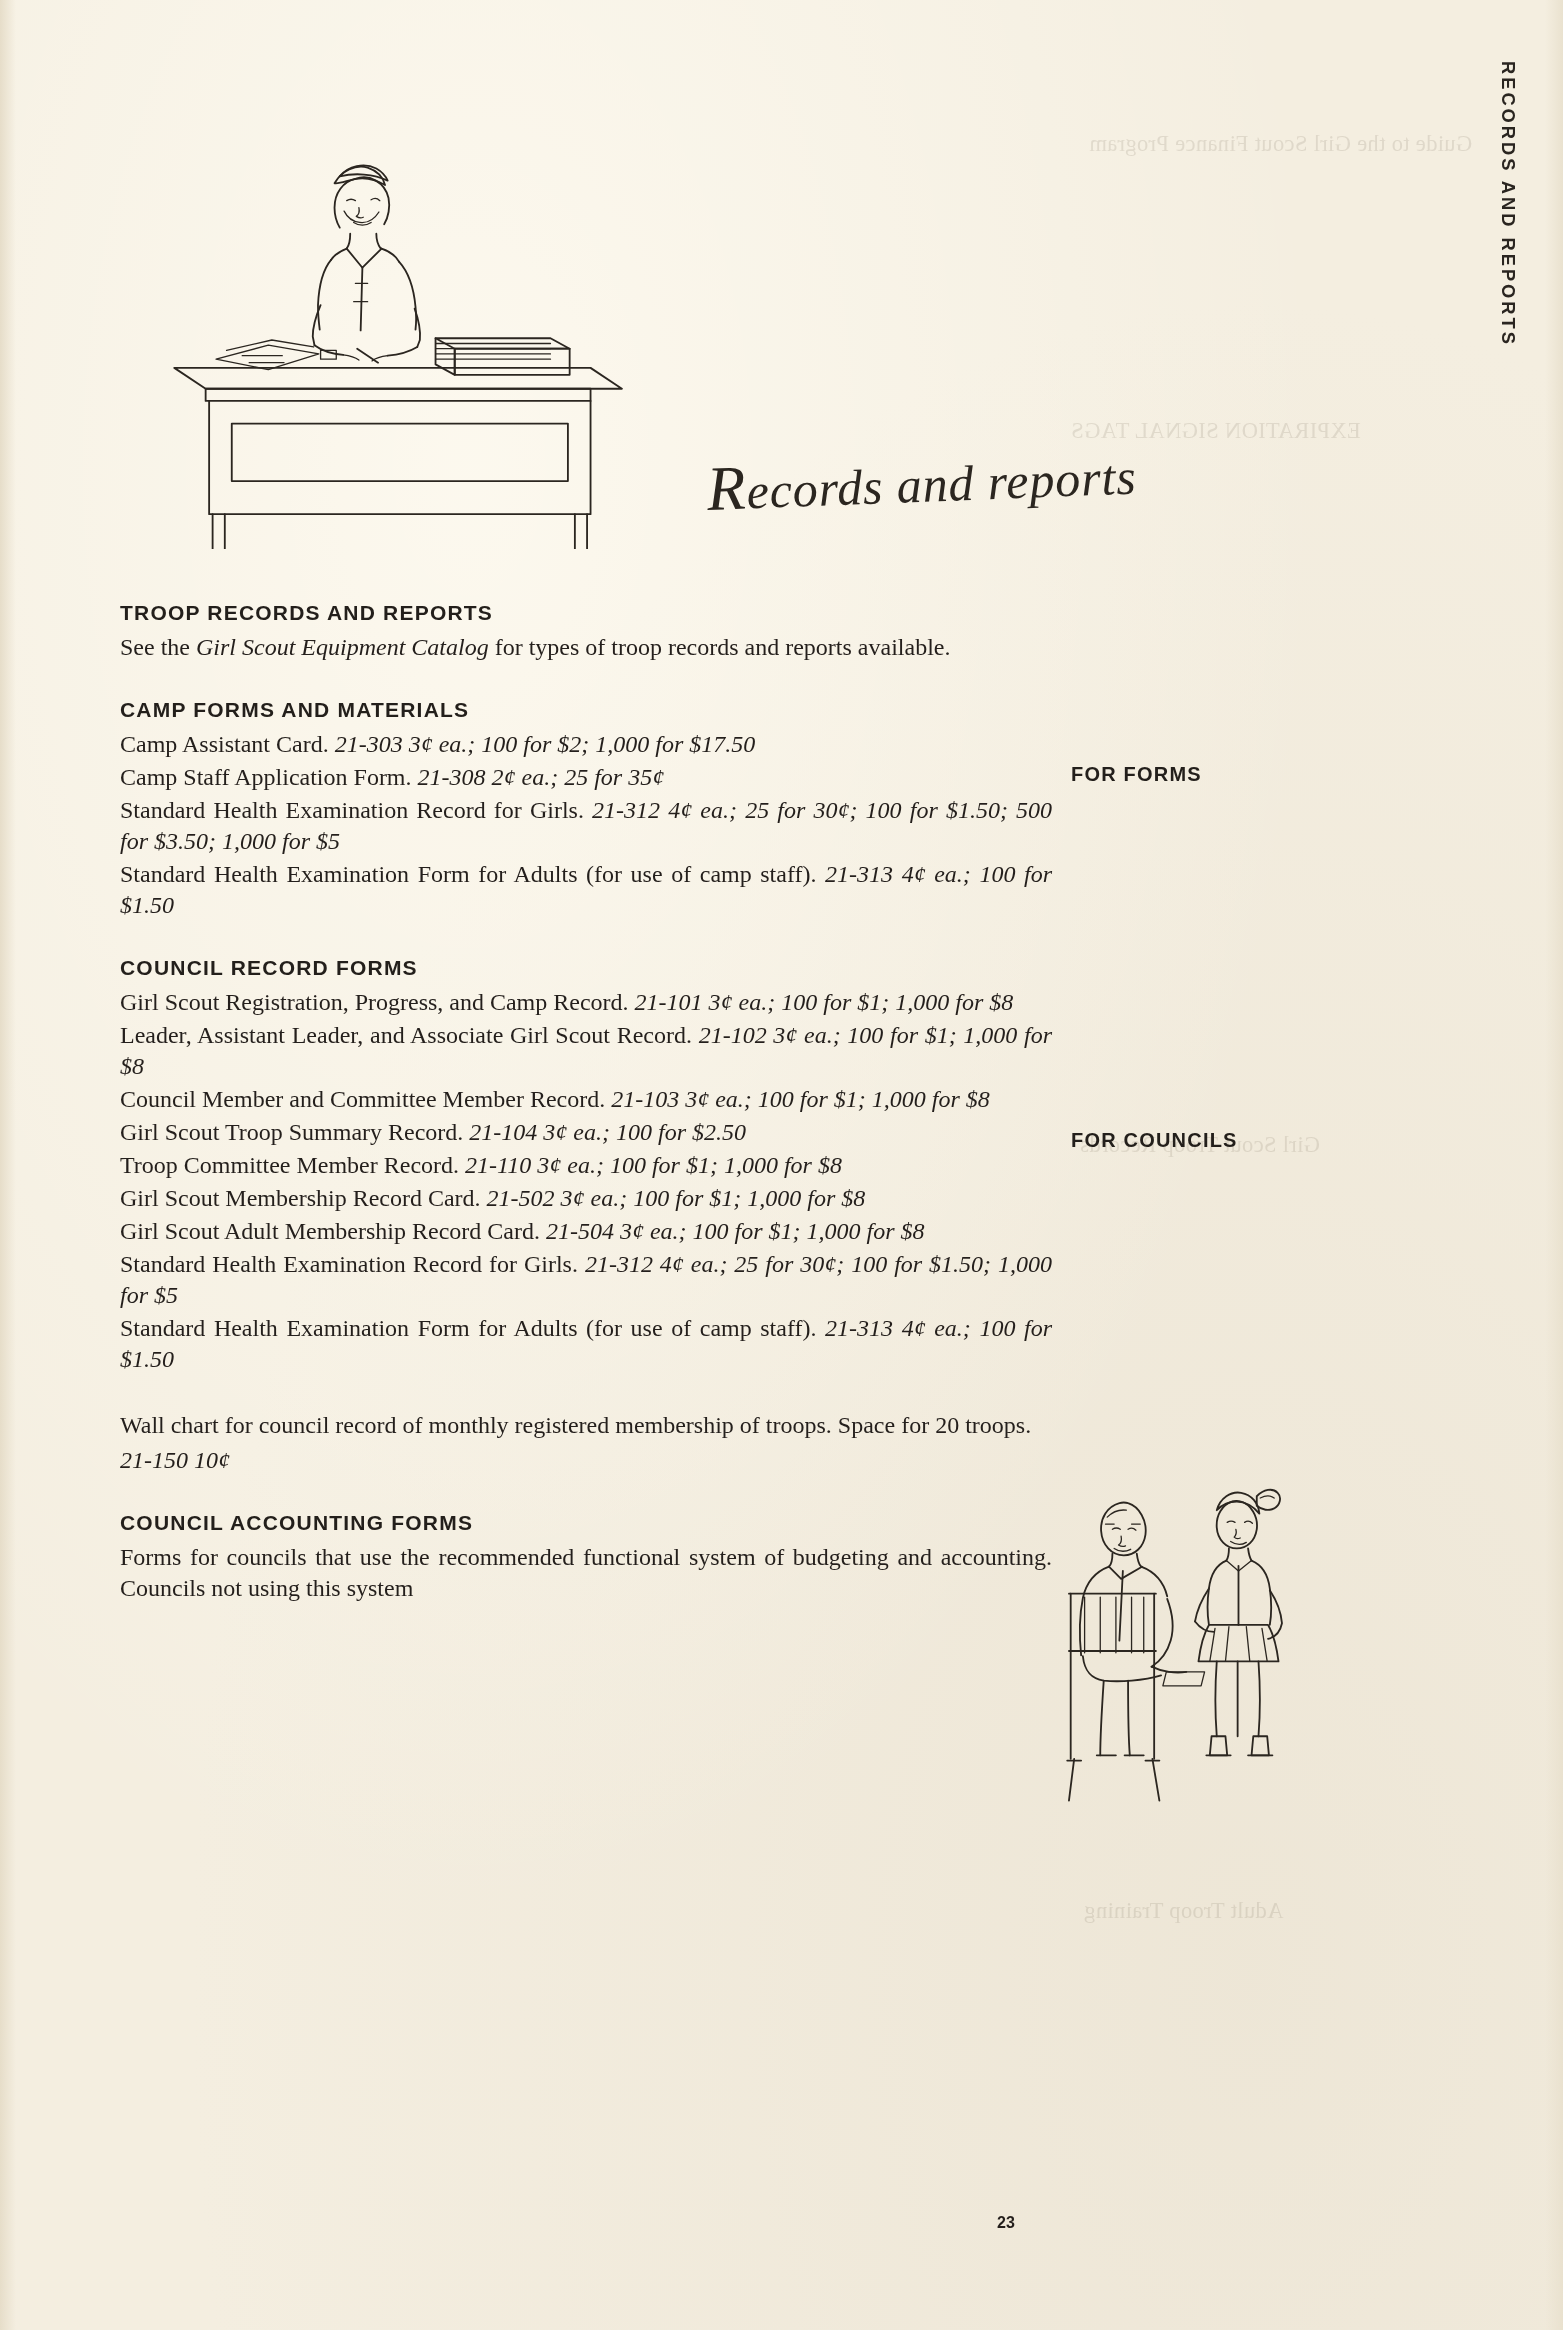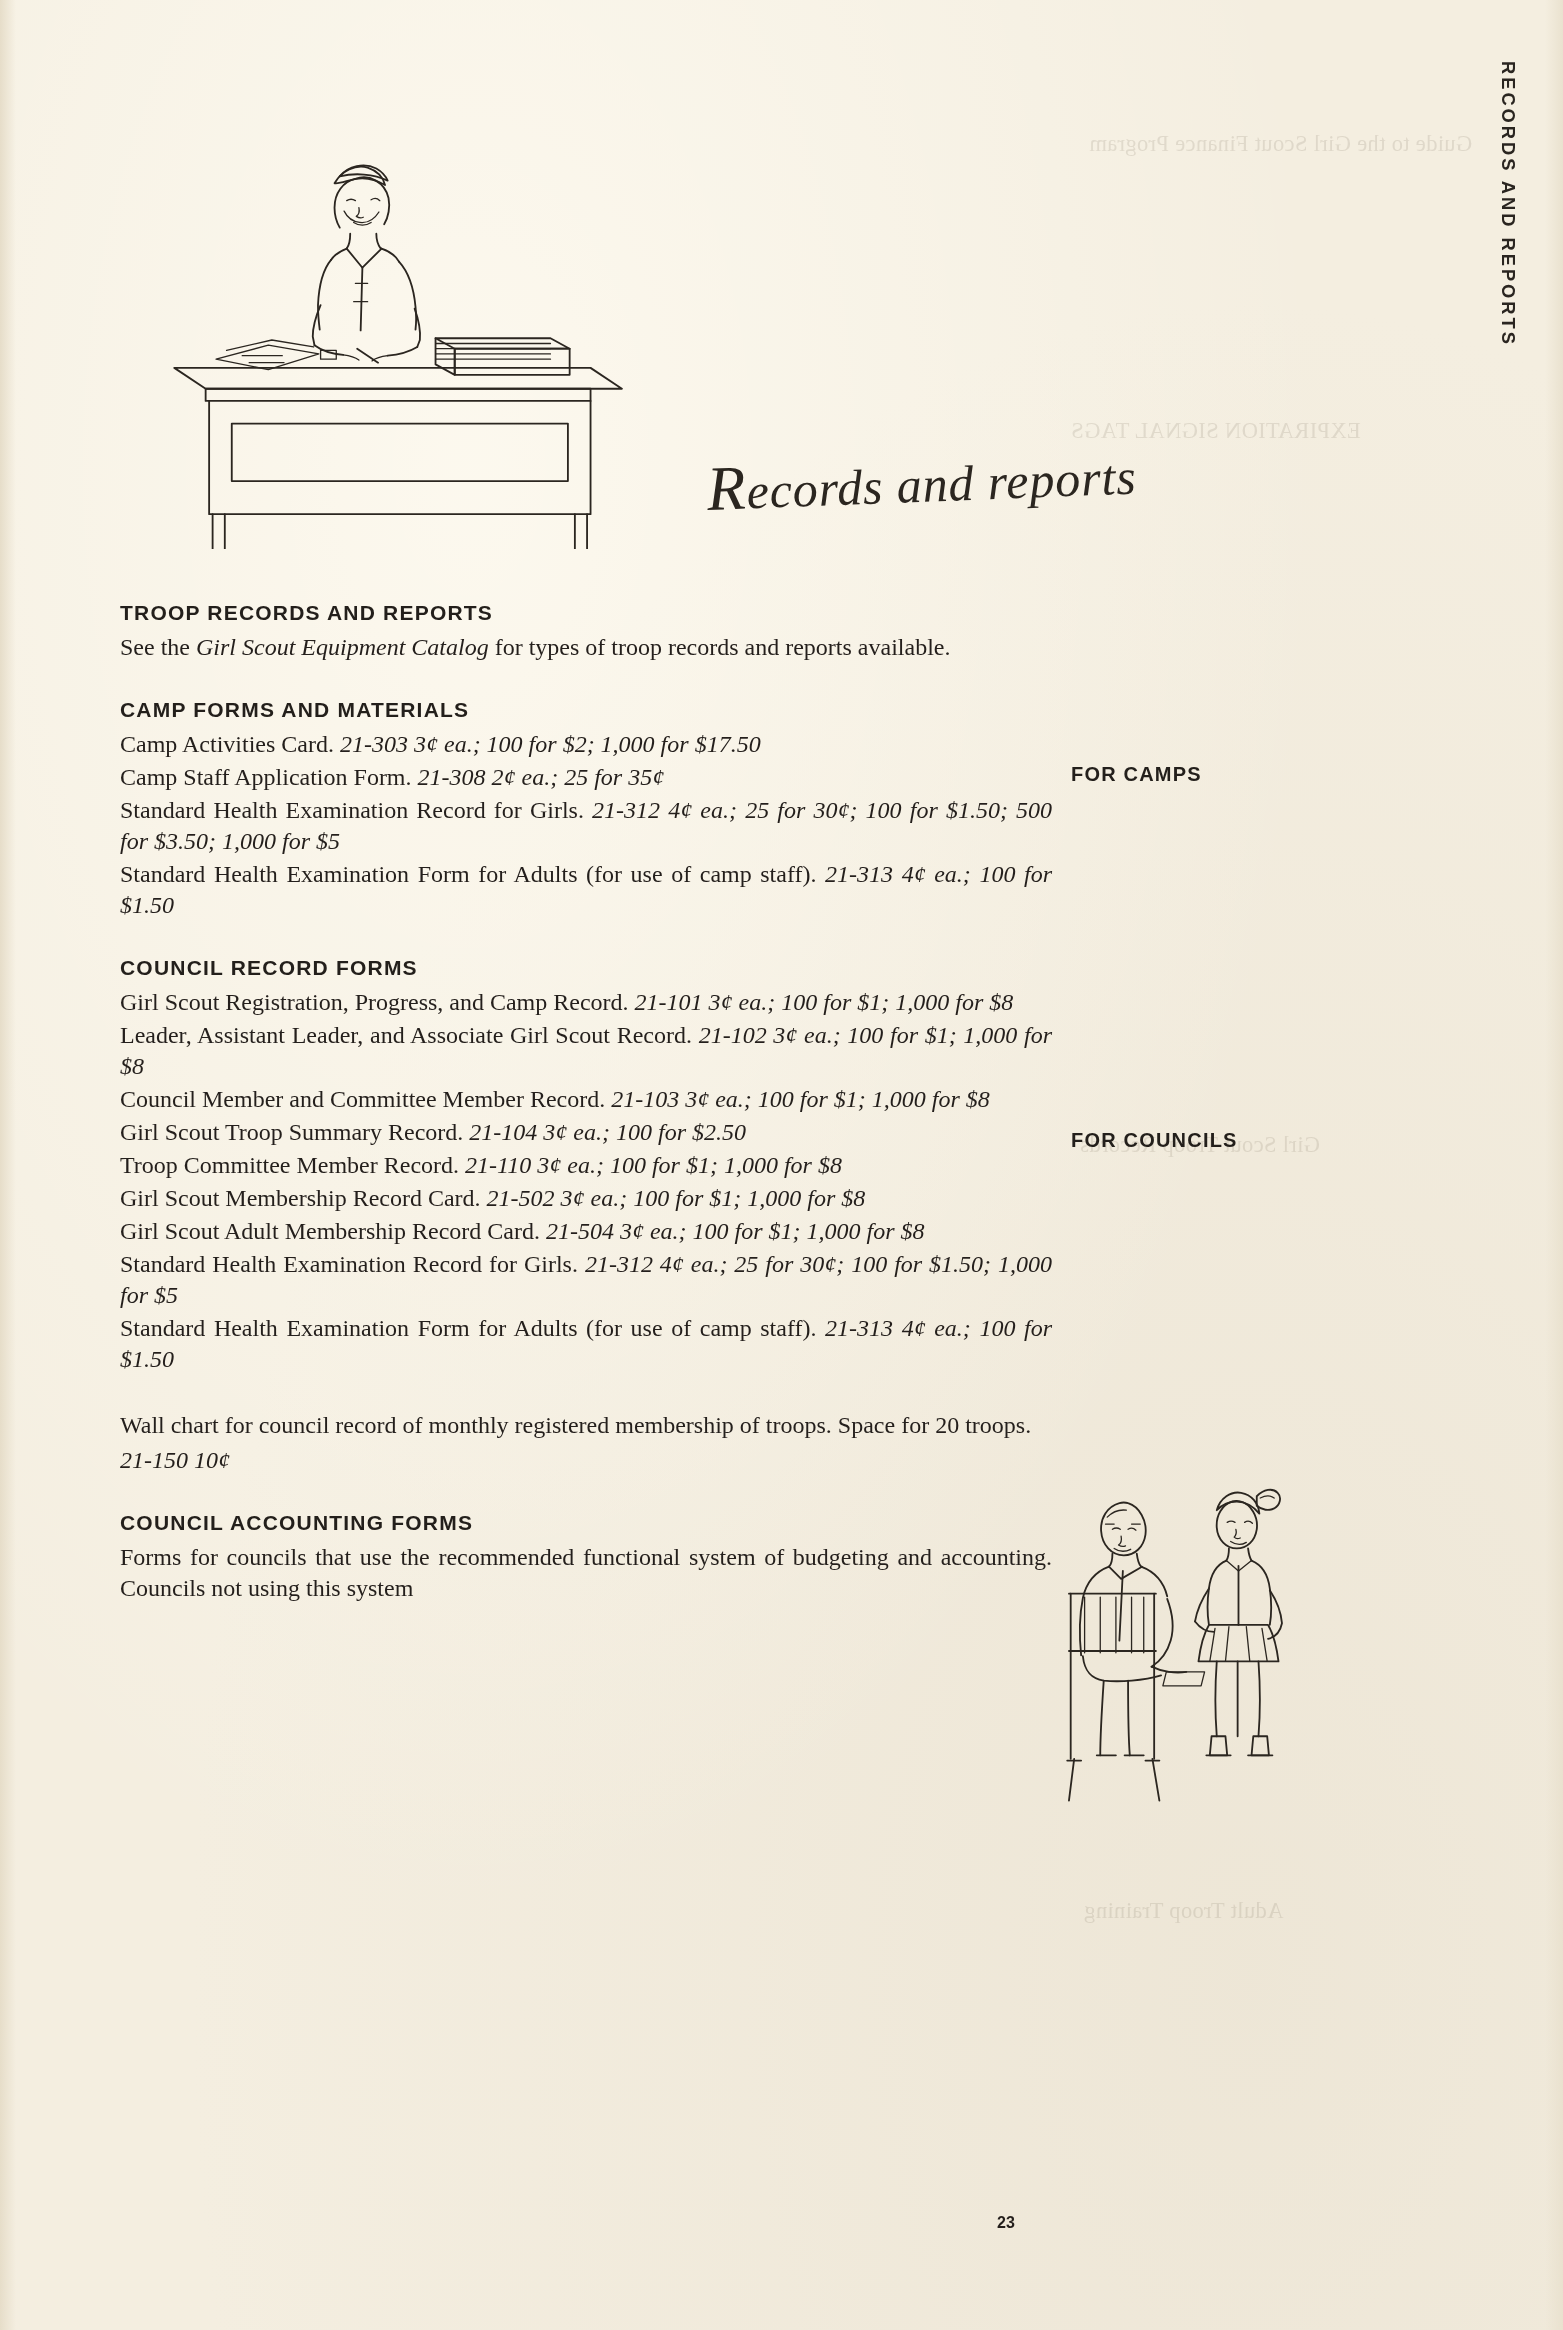--- a/index.html
+++ b/index.html
@@ -211,21 +211,21 @@
 
   <div class="content">
 
     <div class="block">
       <h2 class="sect">TROOP RECORDS AND REPORTS</h2>
       <p>See the <i>Girl Scout Equipment Catalog</i> for types of troop records and reports available.</p>
     </div>
 
     <div class="block">
       <h2 class="sect">CAMP FORMS AND MATERIALS</h2>
-      <p class="entry"><span>Camp Activities Card.</span> <i>21-303   3¢ ea.; 100 for $2; 1,000 for $17.50</i></p>
+      <p class="entry"><span>Camp Assistant Card.</span> <i>21-303   3¢ ea.; 100 for $2; 1,000 for $17.50</i></p>
       <p class="entry"><span>Camp Staff Application Form.</span> <i>21-308   2¢ ea.; 25 for 35¢</i></p>
       <p class="entry"><span>Standard Health Examination Record for Girls.</span> <i>21-312   4¢ ea.; 25 for 30¢; 100 for $1.50; 500 for $3.50; 1,000 for $5</i></p>
       <p class="entry"><span>Standard Health Examination Form for Adults (for use of camp staff).</span> <i>21-313   4¢ ea.; 100 for $1.50</i></p>
     </div>
 
     <div class="block">
       <h2 class="sect">COUNCIL RECORD FORMS</h2>
       <p class="entry"><span>Girl Scout Registration, Progress, and Camp Record.</span> <i>21-101 3¢ ea.; 100 for $1; 1,000 for $8</i></p>
       <p class="entry"><span>Leader, Assistant Leader, and Associate Girl Scout Record.</span> <i>21-102   3¢ ea.; 100 for $1; 1,000 for $8</i></p>
       <p class="entry"><span>Council Member and Committee Member Record.</span> <i>21-103   3¢ ea.; 100 for $1; 1,000 for $8</i></p>
@@ -241,21 +241,21 @@
       <p>Wall chart for council record of monthly registered membership of troops. Space for 20 troops.</p>
       <p><i>21-150   10¢</i></p>
     </div>
 
     <div class="block">
       <h2 class="sect">COUNCIL ACCOUNTING FORMS</h2>
       <p>Forms for councils that use the recommended functional system of budgeting and accounting. Councils not using this system</p>
     </div>
   </div>
 
-  <div class="margin-note note-camps">FOR CAMPS</div>
+  <div class="margin-note note-camps">FOR FORMS</div>
   <div class="margin-note note-councils">FOR COUNCILS</div>
 
   <div class="art-pair">
     <svg width="313" height="383" viewBox="0 0 360 440" aria-hidden="true">
 
       <path class="ink" d="M66 46c-14 4-22 17-21 32 1 16 12 28 26 28 13 0 23-10 25-24 2-16-7-32-20-36-3-1-7-1-10 0z"></path>
       <path class="ink-thin" d="M52 62c6-6 14-9 22-8"></path>
       <path class="ink-thin" d="M58 76c3-2 6-2 9 0M76 76c3-2 6-2 9 1"></path>
       <path class="ink-thin" d="M68 84c1 5 0 8-3 10 3 2 6 2 8 1"></path>
       <path class="ink-thin" d="M60 98c6 4 13 4 19 1"></path>

